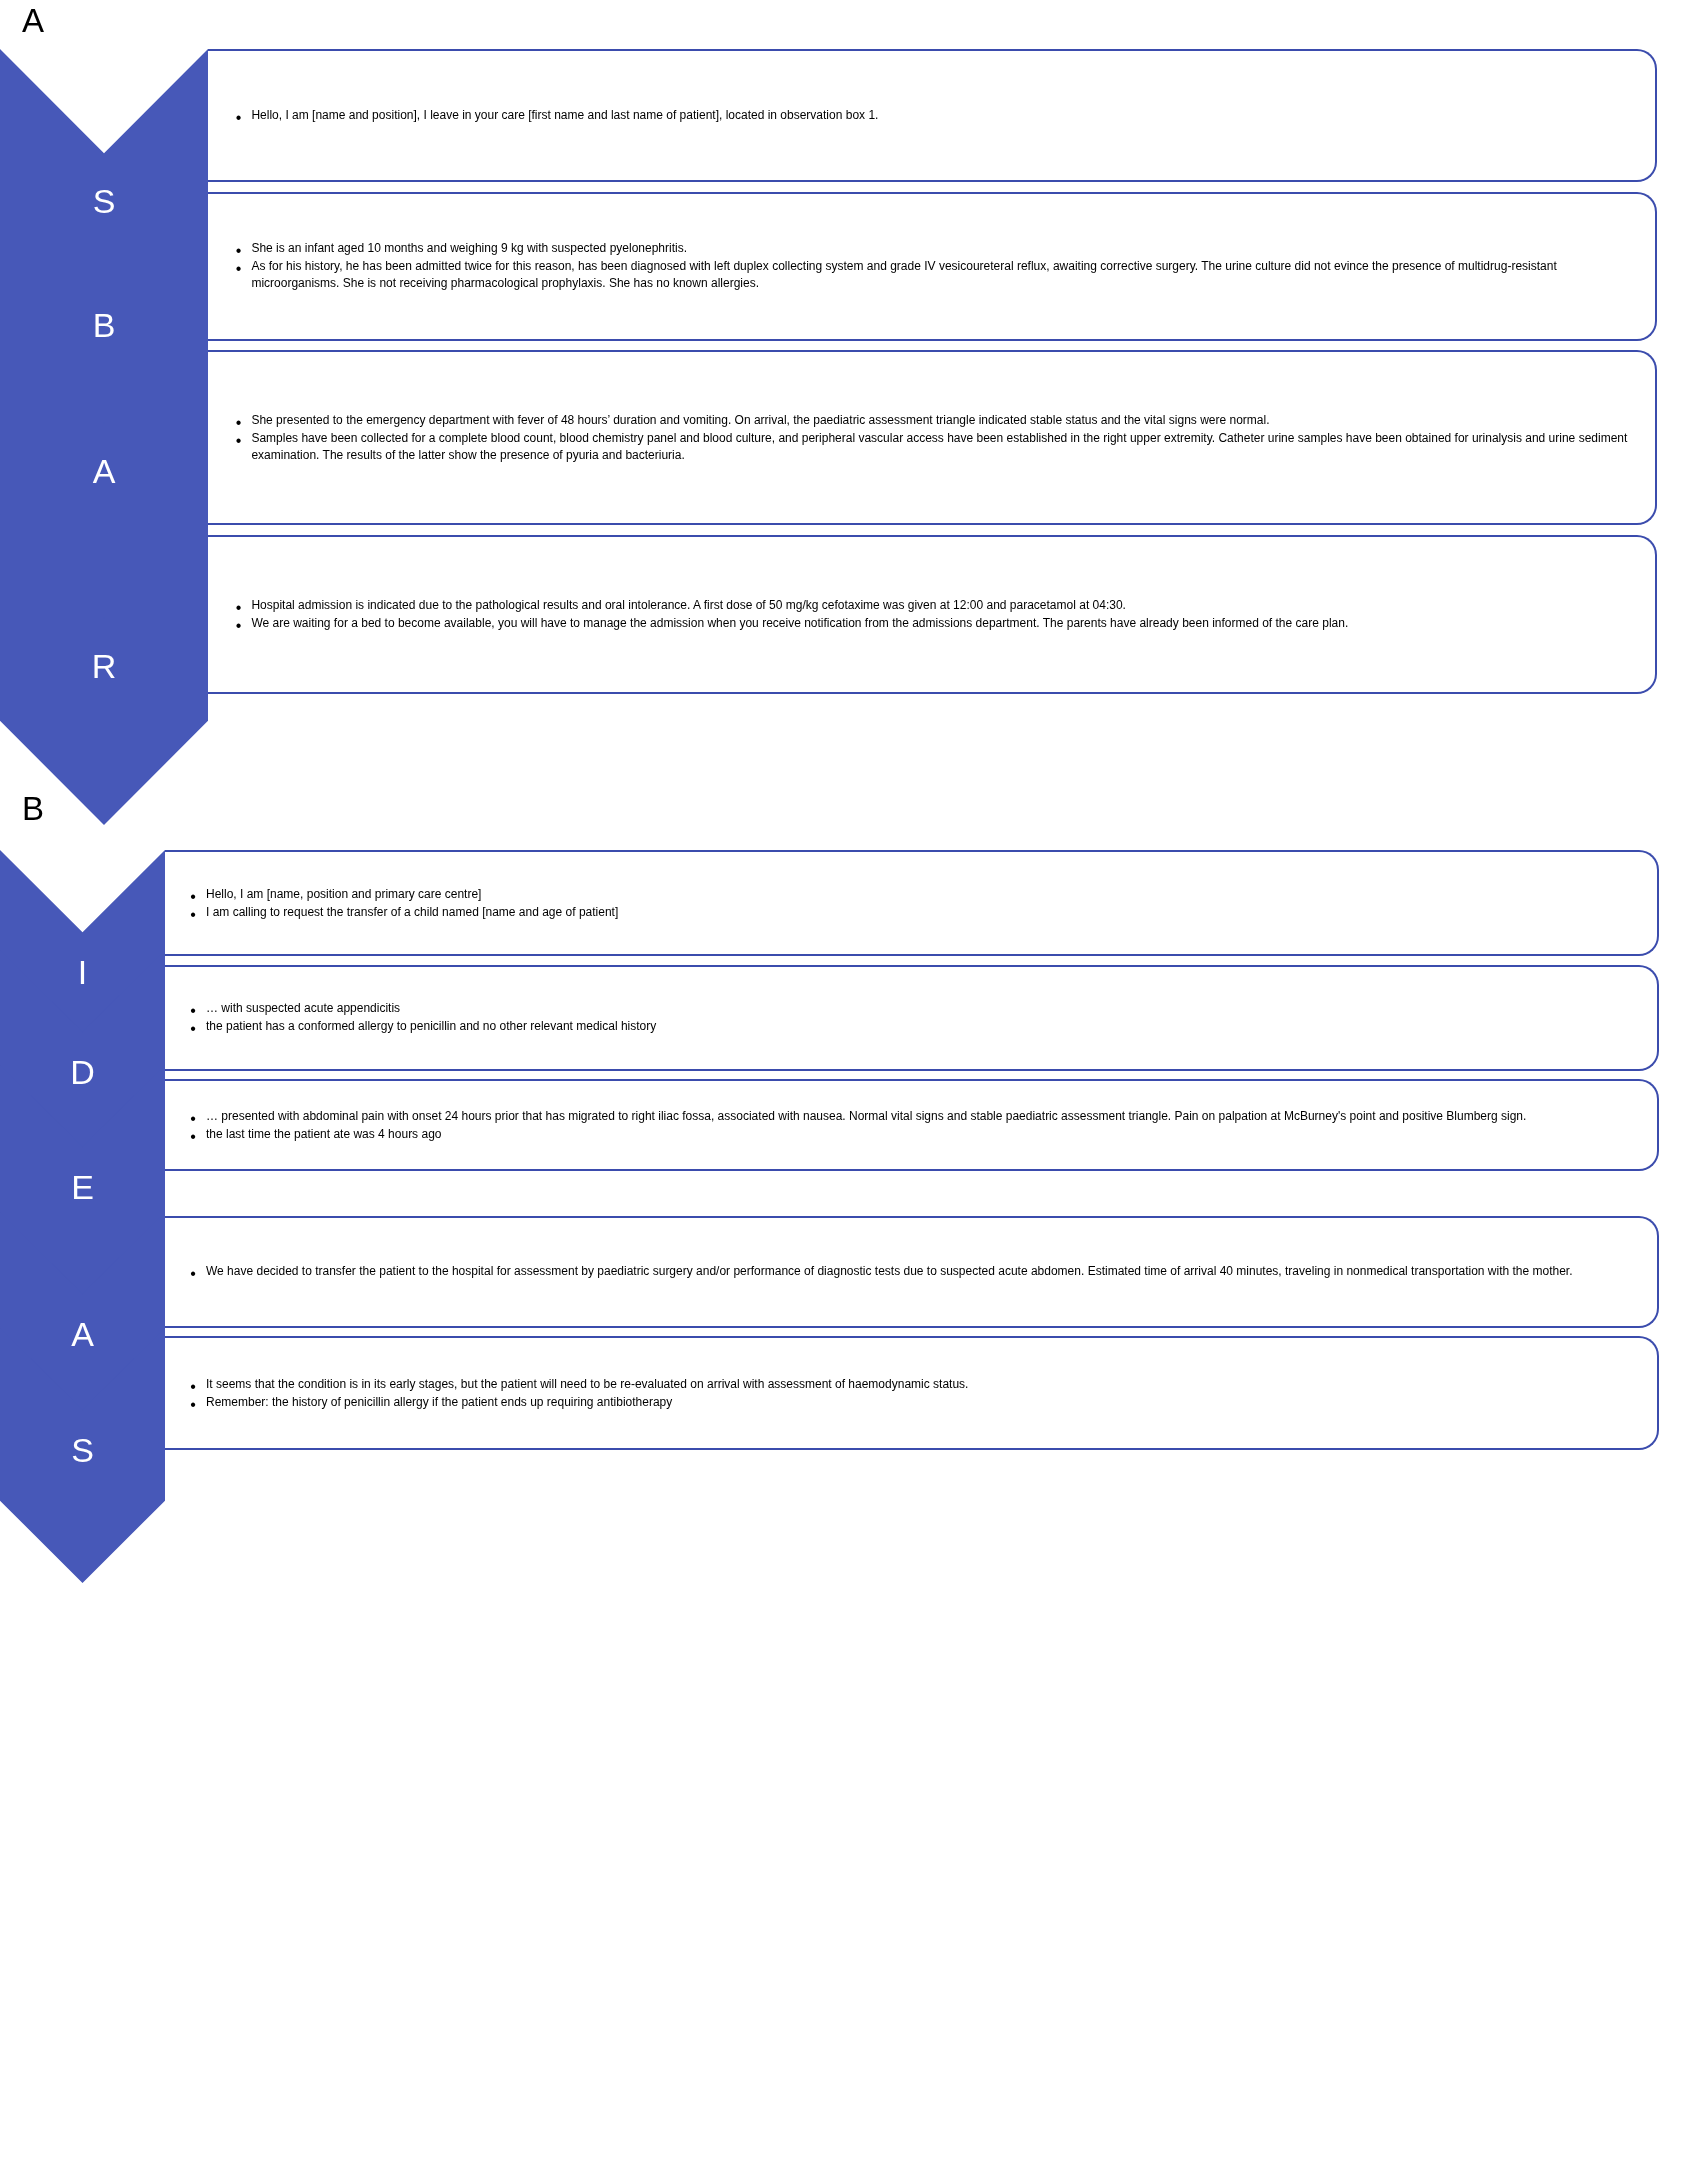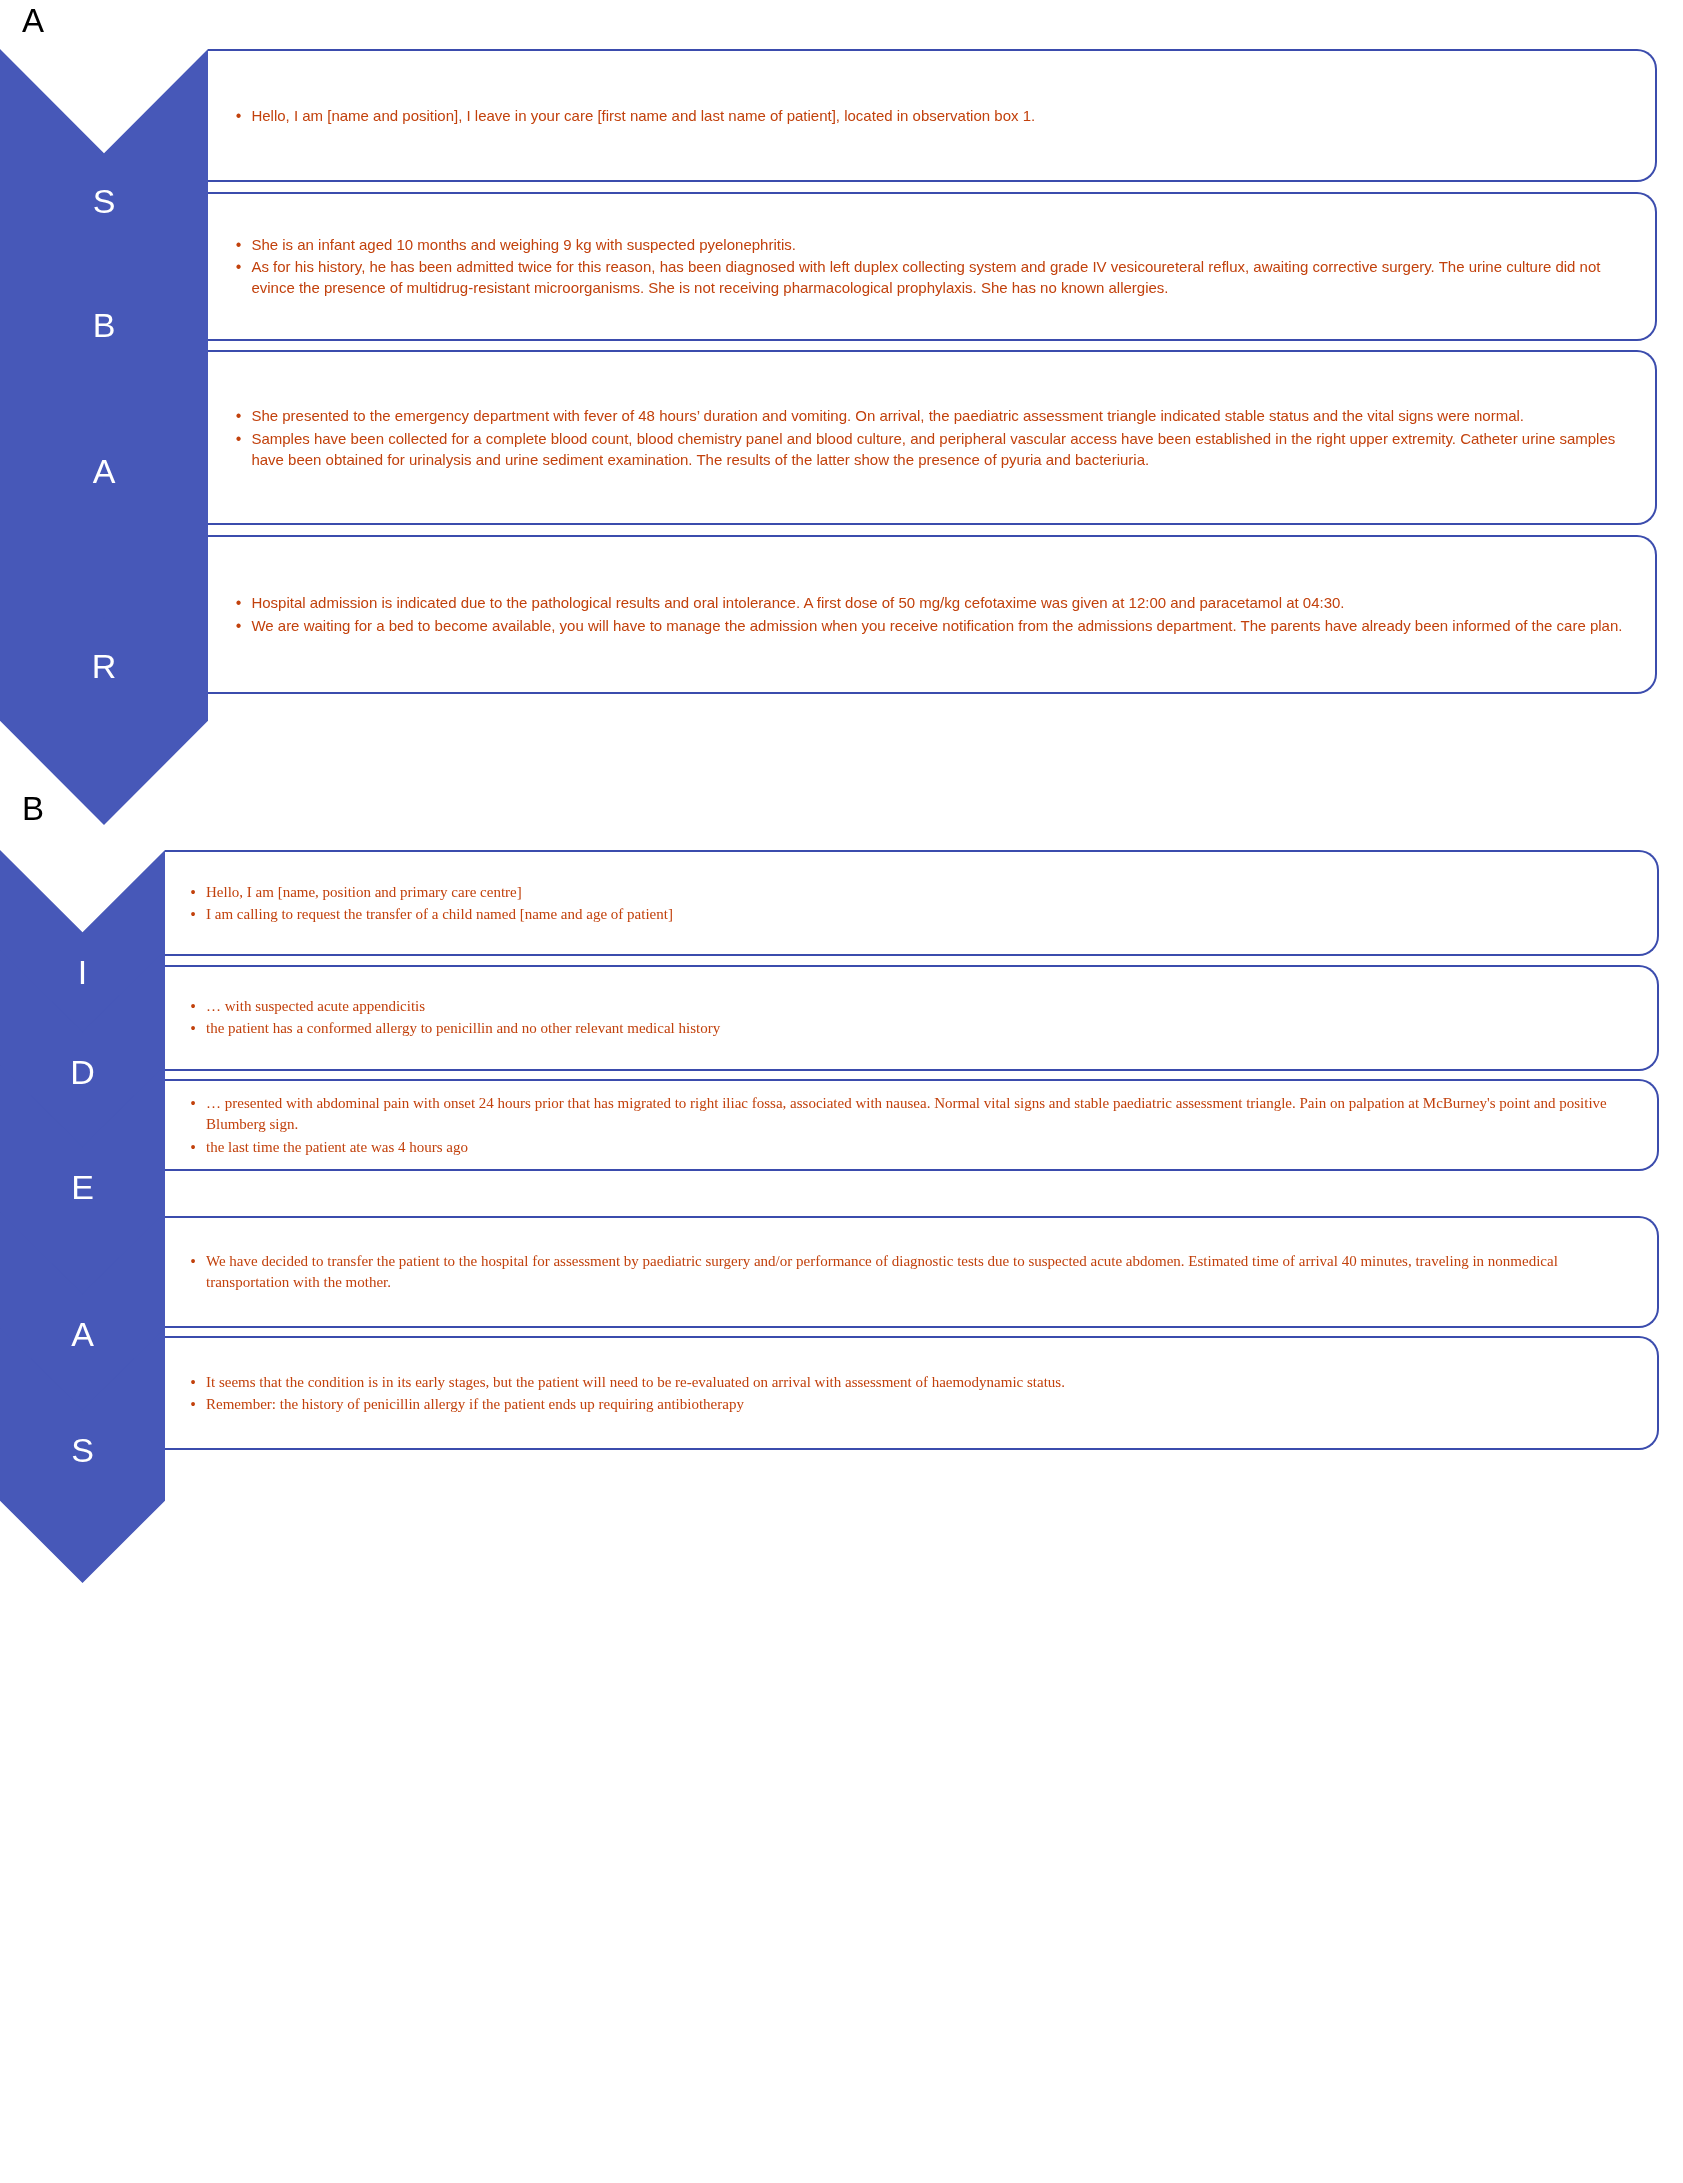--- a/index.html
+++ b/index.html
@@ -76,23 +76,23 @@
 
   ul.bullets {
     list-style: none;
     margin: 0;
     padding: 0;
   }
   ul.bullets li {
     position: relative;
     padding-left: 20px;
     margin: 0 0 1.1px 0;
-    font-size: 15px;
+    font-size: 12px;
     line-height: 1.42;
-    color: #c2410c;
+    color: #000000;
     text-align: left;
   }
   ul.bullets li:last-child { margin-bottom: 0; }
   ul.bullets li::before {
     content: "\2022";
     position: absolute;
     left: 4.3px;
     top: 0;
     font-size: 16px;
     line-height: 1.42;
@@ -107,21 +107,21 @@
     margin-left: 0;
   }
   #panel-a .box .inner { padding: 14px 23.4px 14px 23.4px; }
 
   
   #panel-b { margin-top: 25.5px; }
   #panel-b .panel-label { padding-left: 22px; }
   #panel-b .row { margin-bottom: 8.5px; }
   #panel-b .chevron-col { width: 165px; }
   #panel-b .box { width: 1494px; }
-  #panel-b .box .inner { padding: 12.8px 21px 12.8px 21px; font-family: Liberation Serif, serif; }
+  #panel-b .box .inner { padding: 12.8px 21px 12.8px 21px; }
 
   .spacer-a { height: 63px; }
   .spacer-b { height: 43px; }
 </style>
 </head>
 <body>
 
 <div id="panel-a" class="panel">
   <div class="panel-label">A</div>
 

